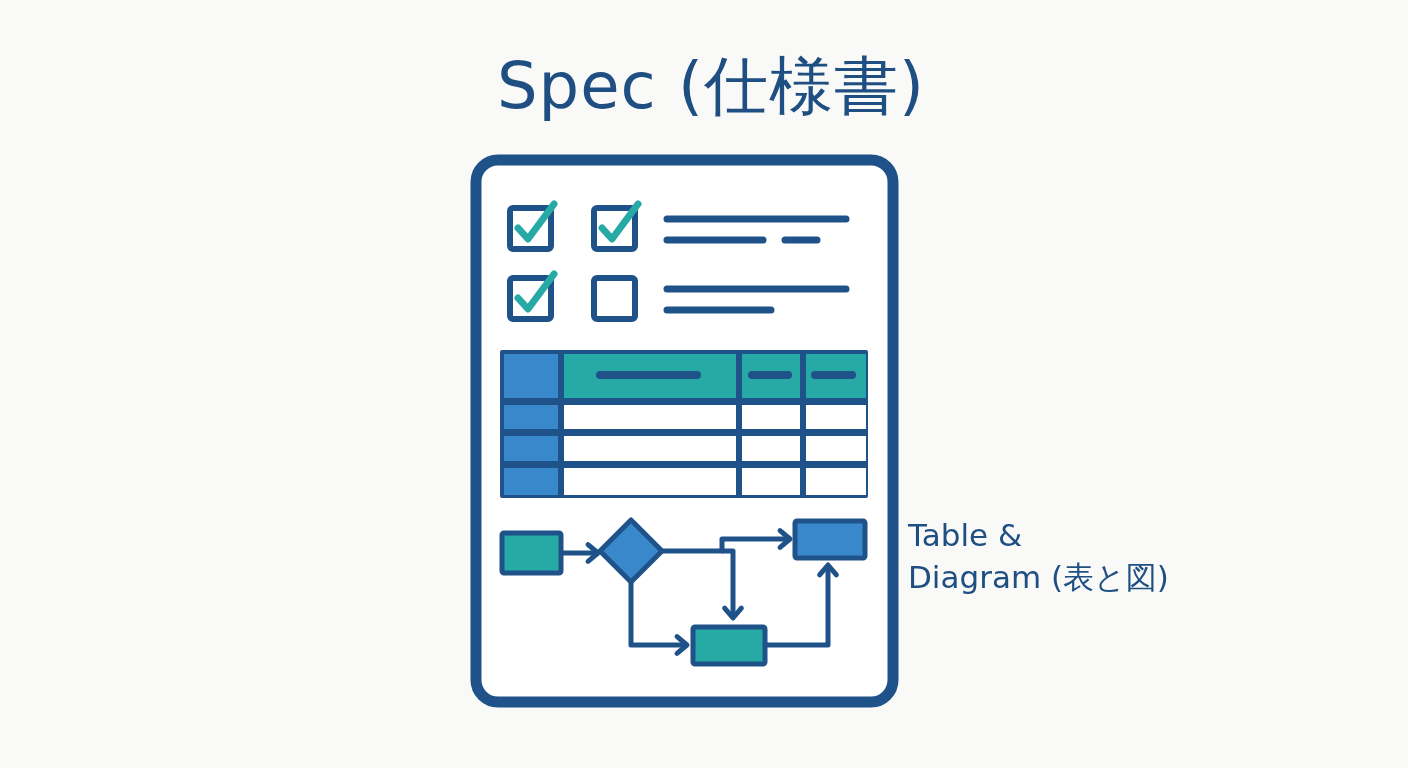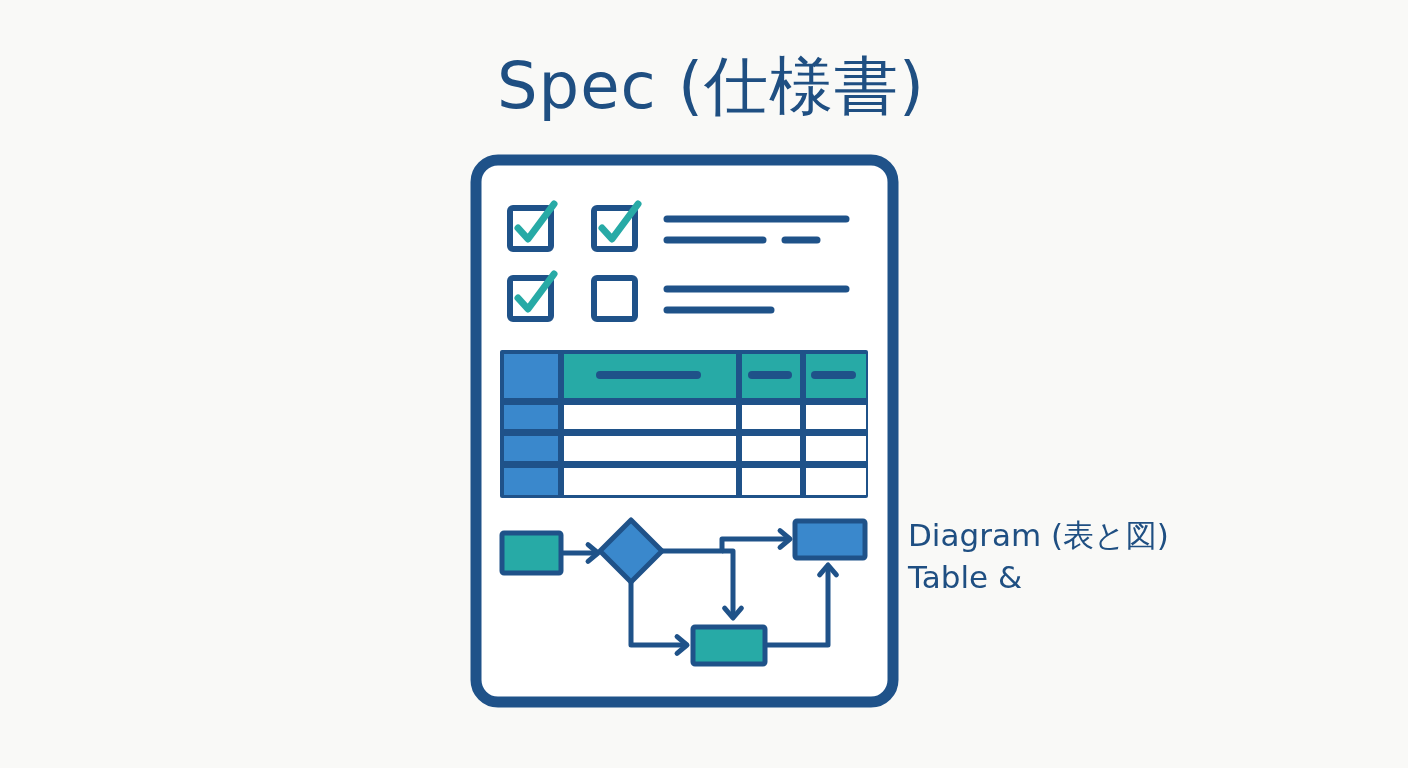--- a/index.html
+++ b/index.html
@@ -77,15 +77,15 @@
       <polyline points="765,645 828,645 828,565" fill="none" stroke="#1f5289" stroke-width="5" stroke-linejoin="round"></polyline>
       <polyline points="836.37482993409,574.9429484346983 828,565 819.62517006591,574.9429484346983" fill="none" stroke="#1f5289" stroke-width="5" stroke-linecap="round" stroke-linejoin="round"></polyline>
       <rect x="502" y="533" width="59" height="40" rx="2" fill="#27aaa6" stroke="#1f5289" stroke-width="5"></rect>
       <polygon points="631,520 662,551 631,582 600,551" fill="#3a88cc" stroke="#1f5289" stroke-width="5" stroke-linejoin="round"></polygon>
       <rect x="795" y="521" width="70" height="37" rx="2" fill="#3a88cc" stroke="#1f5289" stroke-width="5"></rect>
       <rect x="693" y="627" width="72" height="37" rx="2" fill="#27aaa6" stroke="#1f5289" stroke-width="5"></rect>
     </g>
 </svg>
 
 <div class="caption">
+  <div>Table &amp;</div>
   <div>Diagram (表と図)</div>
-  <div>Table &amp;</div>
 </div>
 
 </body></html>

